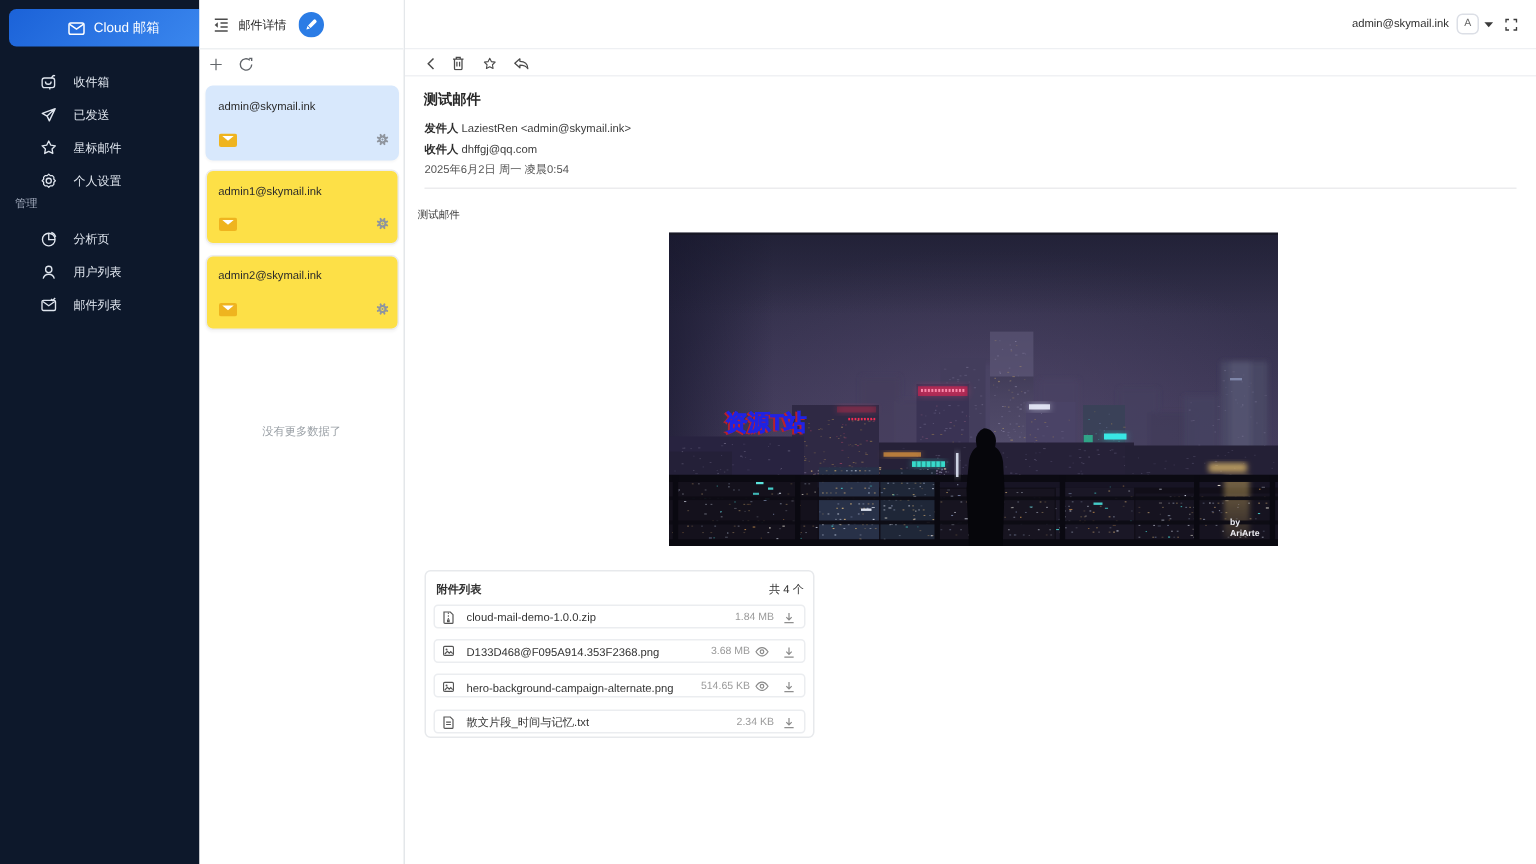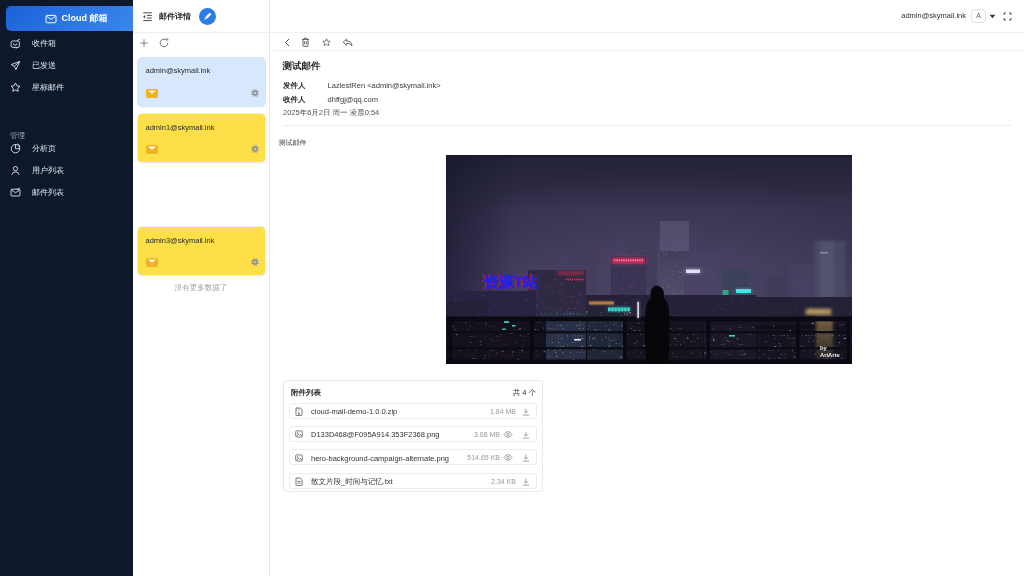--- a/index.html
+++ b/index.html
@@ -3,42 +3,42 @@
 *{margin:0;padding:0;box-sizing:border-box}
 svg{display:block}
 html,body{width:1024px;height:576px;overflow:hidden}
 body{font-family:"Liberation Sans",sans-serif;background:#fff}
 #app{position:relative;width:1024px;height:576px}
 .abs{position:absolute}
 
 #side{position:absolute;left:0;top:0;width:133px;height:576px;background:#0d182b}
 #logo{position:absolute;left:6px;top:6px;width:140px;height:25px;border-radius:5px;
 background:linear-gradient(135deg,#1b62d8,#3d8af0);color:#fff;display:flex;align-items:center;justify-content:center;gap:5px;
-font-size:9px;font-weight:bold}
-.mi{position:absolute;left:0;width:115px;height:22px;color:#dfe5ee;font-size:8px;display:flex;align-items:flex-start}
+font-size:9px;font-weight:normal}
+.mi{position:absolute;left:17px;width:115px;height:22px;color:#dfe5ee;font-size:8px;display:flex;align-items:flex-end}
 .mi .ic{width:11px;height:11px;margin-left:10px;margin-right:11px;flex:none}
 .mlabel{position:absolute;left:10px;color:#9fa8ba;font-size:7.5px}
 
 #listcol{position:absolute;left:133px;top:0;width:137px;height:576px;background:#fff;border-right:1px solid #e4e7ea}
 #listhead{position:absolute;left:0;top:0;width:136px;height:33px;border-bottom:1px solid #edf0f2;background:#fff}
 #listtools{position:absolute;left:0;top:33px;width:136px;height:19px}
 .card{position:absolute;left:4px;width:129px;height:50px;border-radius:5px;background:#fde047;border:1px solid #ececee;box-shadow:0 1px 2px rgba(0,0,0,.04)}
 .card.sel{background:#d8e8fc;border-color:#d8e8fc}
 .card .em{position:absolute;left:7.5px;top:8.5px;font-size:7.5px;color:#2a2a2a}
 .card .env{position:absolute;left:8px;top:31px}
 .card .gear{position:absolute;right:6px;top:31px}
 #nomore{position:absolute;left:0;top:283px;width:136px;text-align:center;font-size:7.5px;color:#9aa0a6}
 
 #main{position:absolute;left:270px;top:0;width:754px;height:576px;background:#fff}
 #tophead{position:absolute;left:0;top:0;width:754px;height:33px;border-bottom:1px solid #eef0f3;background:#fff}
 #toolbar{position:absolute;left:0;top:33px;width:754px;height:18px;border-bottom:1px solid #f0f1f4;background:#fff}
 .tbi{position:absolute;top:5px}
 #title{position:absolute;left:12.5px;top:59.5px;font-size:9.5px;font-weight:bold;color:#272727}
 .meta{position:absolute;left:13px;font-size:7.5px;color:#3c3c3c}
-.meta b{color:#2c2c2c;margin-right:20px}
+.meta b{color:#2c2c2c;margin-right:0}
 #divider{position:absolute;left:13px;top:125px;width:728px;height:1px;background:#ececee}
 #bodytext{position:absolute;left:8.5px;top:138px;font-size:7px;color:#3a3a3a}
 #cityimg{position:absolute;left:176px;top:155px;width:354px;height:209px}
 
 #attach{position:absolute;left:13px;top:380px;width:260px;height:112px;border:1px solid #e7e9ec;border-radius:4px;background:#fff}
 #athead{position:absolute;left:7px;right:6px;top:7px;height:10px;font-size:7.5px;color:#2e2e2e}
 .arow{position:absolute;left:5px;width:248px;height:16px;border:1px solid #ebedf0;border-radius:3px;background:#fff}
 .arow .fn{position:absolute;left:21px;top:3.8px;font-size:7.5px;color:#333}
 .arow .sz{position:absolute;top:4.3px;font-size:7px;color:#9a9a9a}
 </style></head><body>
@@ -62,20 +62,26 @@
       <div class="mi" style="top:59.5px"><span class="ic">
           <svg width="11" height="11" viewBox="0 0 11 11" fill="none" xmlns="http://www.w3.org/2000/svg">
             <path d="M9.8 1.4 L1.2 4.6 L4.4 6.4 L9.8 1.4 L5.9 9.6 L4.4 6.4" stroke="#dfe5ee" stroke-width="0.9" stroke-linejoin="round"></path>
           </svg>
         </span>已发送</div>
       <div class="mi" style="top:81.5px"><span class="ic">
           <svg width="11" height="11" viewBox="0 0 11 11" fill="none" xmlns="http://www.w3.org/2000/svg">
             <path d="M5.5 1 L6.9 3.8 L9.9 4.2 L7.7 6.3 L8.2 9.3 L5.5 7.9 L2.8 9.3 L3.3 6.3 L1.1 4.2 L4.1 3.8 Z" stroke="#dfe5ee" stroke-width="0.9" stroke-linejoin="round" transform="scale(1.0)"></path>
           </svg>
         </span>星标邮件</div>
+      <div class="mi" style="top:103.5px"><span class="ic">
+          <svg width="11" height="11" viewBox="0 0 11 11" fill="none" xmlns="http://www.w3.org/2000/svg">
+            <circle cx="5.5" cy="5.5" r="1.7" stroke="#dfe5ee" stroke-width="0.9"></circle>
+            <path d="M5.5 1.1 l1 1 h1.4 l1 1 v1.4 l1 1 -1 1 v1.4 l-1 1 H6.5 l-1 1 -1-1 H3.1 l-1-1 V6.5 l-1-1 1-1 V3.1 l1-1 h1.4 z" stroke="#dfe5ee" stroke-width="0.85" stroke-linejoin="round"></path>
+          </svg>
+        </span>个人设置</div>
       <div class="mlabel" style="top:131px">管理</div>
       <div class="mi" style="top:164.5px"><span class="ic">
           <svg width="11" height="11" viewBox="0 0 11 11" fill="none" xmlns="http://www.w3.org/2000/svg">
             <circle cx="5.5" cy="3.6" r="2.1" stroke="#dfe5ee" stroke-width="0.9"></circle>
             <path d="M1.8 9.8 a3.8 3.8 0 0 1 7.4 0" stroke="#dfe5ee" stroke-width="0.9"></path>
           </svg>
         </span>用户列表</div>
       <div class="mi" style="top:142.5px"><span class="ic">
           <svg width="11" height="11" viewBox="0 0 11 11" fill="none" xmlns="http://www.w3.org/2000/svg">
             <circle cx="5.5" cy="5.7" r="4.2" stroke="#dfe5ee" stroke-width="0.9"></circle>
@@ -92,21 +98,21 @@
         </span>邮件列表</div>
     </div>
     <div id="listcol">
       <div id="listhead">
         <span class="abs" style="left:9px;top:11px">
           <svg width="11" height="11" viewBox="0 0 11 11" fill="none" xmlns="http://www.w3.org/2000/svg">
             <path d="M1.2 1.8 h8.6 M5 4.4 h4.8 M5 7 h4.8 M1.2 9.6 h8.6" stroke="#4a4a4a" stroke-width="1"></path>
             <path d="M3.2 3.9 v3.6 L1.1 5.7 Z" fill="#4a4a4a"></path>
           </svg>
         </span>
-        <span class="abs" style="left:26px;top:10.5px;font-size:8px;font-weight:bold;color:#1f1f1f">邮件详情</span>
+        <span class="abs" style="left:26px;top:10.5px;font-size:8px;font-weight:normal;color:#1f1f1f">邮件详情</span>
         <span class="abs" style="left:65.5px;top:7.5px">
           <svg width="17" height="17" viewBox="0 0 17 17" fill="none" xmlns="http://www.w3.org/2000/svg">
             <circle cx="8.5" cy="8.5" r="8.5" fill="#2b7ce5"></circle>
             <path d="M5.3 11.7 l0.63-2.33 1.7 1.7 -2.33 0.63 z" fill="#fff"></path>
             <path d="M6.35 9 l3.76-3.76 a0.94 0.94 0 0 1 1.34 0 l0.36 0.36 a0.94 0.94 0 0 1 0 1.34 L8.05 10.7 z" fill="#fff"></path>
           </svg>
         </span>
       </div>
       <div id="listtools">
         <span class="abs" style="left:6px;top:5px">
@@ -146,22 +152,22 @@
           </svg>
         </span>
         <span class="gear">
           <svg width="8" height="8" viewBox="0 0 8 8" fill="none" xmlns="http://www.w3.org/2000/svg">
             <circle cx="4" cy="4" r="2" stroke="#8f959e" stroke-width="1.3" fill="none"></circle>
             <path d="M5.85 4.77 L7.14 5.30 M4.77 5.85 L5.30 7.14 M3.23 5.85 L2.70 7.14 M2.15 4.77 L0.86 5.30 M2.15 3.23 L0.86 2.70 M3.23 2.15 L2.70 0.86 M4.77 2.15 L5.30 0.86 M5.85 3.23 L7.14 2.70" stroke="#8f959e" stroke-width="1.3" stroke-linecap="round"></path>
             <circle cx="4" cy="4" r="0.7" fill="#8f959e"></circle>
           </svg>
         </span>
       </div>
-      <div class="card" style="top:226px">
-        <span class="em">admin3@skymail.ink</span>
+      <div class="card" style="top:169.5px">
+        <span class="em">admin2@skymail.ink</span>
         <span class="env">
           <svg width="12" height="9" viewBox="0 0 12 9" fill="none" xmlns="http://www.w3.org/2000/svg">
             <rect x="0" y="0" width="12" height="9" rx="1.4" fill="#efb41f"></rect>
             <path d="M2.2 1.6 h7.6 l-3.8 3.2 z" fill="#fff"></path>
           </svg>
         </span>
         <span class="gear">
           <svg width="8" height="8" viewBox="0 0 8 8" fill="none" xmlns="http://www.w3.org/2000/svg">
             <circle cx="4" cy="4" r="2" stroke="#8f959e" stroke-width="1.3" fill="none"></circle>
             <path d="M5.85 4.77 L7.14 5.30 M4.77 5.85 L5.30 7.14 M3.23 5.85 L2.70 7.14 M2.15 4.77 L0.86 5.30 M2.15 3.23 L0.86 2.70 M3.23 2.15 L2.70 0.86 M4.77 2.15 L5.30 0.86 M5.85 3.23 L7.14 2.70" stroke="#8f959e" stroke-width="1.3" stroke-linecap="round"></path>

